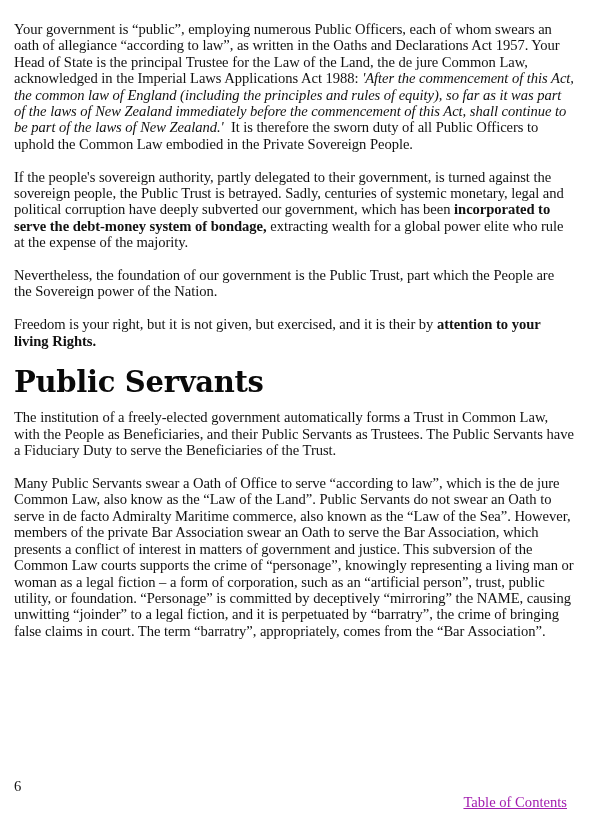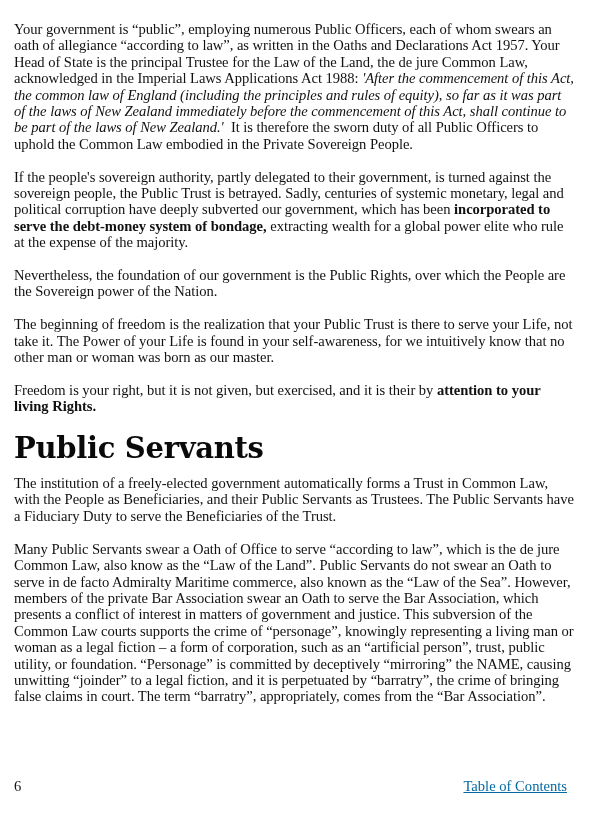--- a/index.html
+++ b/index.html
@@ -48,38 +48,37 @@
       line-height: 18px;
     }
     .page-number {
       position: absolute;
       left: 0;
       top: 0;
     }
     .toc-link {
       position: absolute;
       right: 0;
-      top: 0;
-      color: #0369a1;
+      top: 16px;
+      color: #a21caf;
       text-decoration: underline;
       cursor: pointer;
     }
   </style>
 </head>
 <body>
 
 <div class="page">
 
   <p class="para"><span>Your government is “public”, employing numerous Public Officers, each of whom swears an oath of allegiance “according to law”, as written in the Oaths and Declarations Act 1957. Your Head of State is the principal Trustee for the Law of the Land, the de jure Common Law, acknowledged in the Imperial Laws Applications Act 1988: </span><i>'After the commencement of this Act, the common law of England (including the principles and rules of equity), so far as it was part of the laws of New Zealand immediately before the commencement of this Act, shall continue to be part of the laws of New Zealand.'</i><span style="white-space:pre-wrap;">  It is therefore the sworn duty of all Public Officers to uphold the Common Law embodied in the Private Sovereign People.</span></p>
 
   <p class="para"><span>If the people's sovereign authority, partly delegated to their government, is turned against the sovereign people, the Public Trust is betrayed. Sadly, centuries of systemic monetary, legal and political corruption have deeply subverted our government, which has been </span><b>incorporated to serve the debt-money system of bondage,</b><span> extracting wealth for a global power elite who rule at the expense of the majority.</span></p>
 
-  <p class="para">Nevertheless, the foundation of our government is the Public Rights, over which the People are the Sovereign power of the Nation.</p>
+  <p class="para">Nevertheless, the foundation of our government is the Public Trust, part which the People are the Sovereign power of the Nation.</p>
 
-  <p class="para">The beginning of freedom is the realization that your Public Trust is there to serve your Life, not take it. The Power of your Life is found in your self-awareness, for we intuitively know that no other man or woman was born as our master.</p>
 
   <p class="para"><span>Freedom is your right, but it is not given, but exercised, and it is their by </span><b>attention to your living Rights.</b></p>
 
   <h1 class="heading">Public Servants</h1>
 
 
   <p class="para">The institution of a freely-elected government automatically forms a Trust in Common Law, with the People as Beneficiaries, and their Public Servants as Trustees. The Public Servants have a Fiduciary Duty to serve the Beneficiaries of the Trust.</p>
 
   <p class="para">Many Public Servants swear a Oath of Office to serve “according to law”, which is the de jure Common Law, also know as the “Law of the Land”. Public Servants do not swear an Oath to serve in de facto Admiralty Maritime commerce, also known as the “Law of the Sea”. However, members of the private Bar Association swear an Oath to serve the Bar Association, which presents a conflict of interest in matters of government and justice. This subversion of the Common Law courts supports the crime of “personage”, knowingly representing a living man or woman as a legal fiction – a form of corporation, such as an “artificial person”, trust, public utility, or foundation. “Personage” is committed by deceptively “mirroring” the NAME, causing unwitting “joinder” to a legal fiction, and it is perpetuated by “barratry”, the crime of bringing false claims in court. The term “barratry”, appropriately, comes from the “Bar Association”.</p>
 

